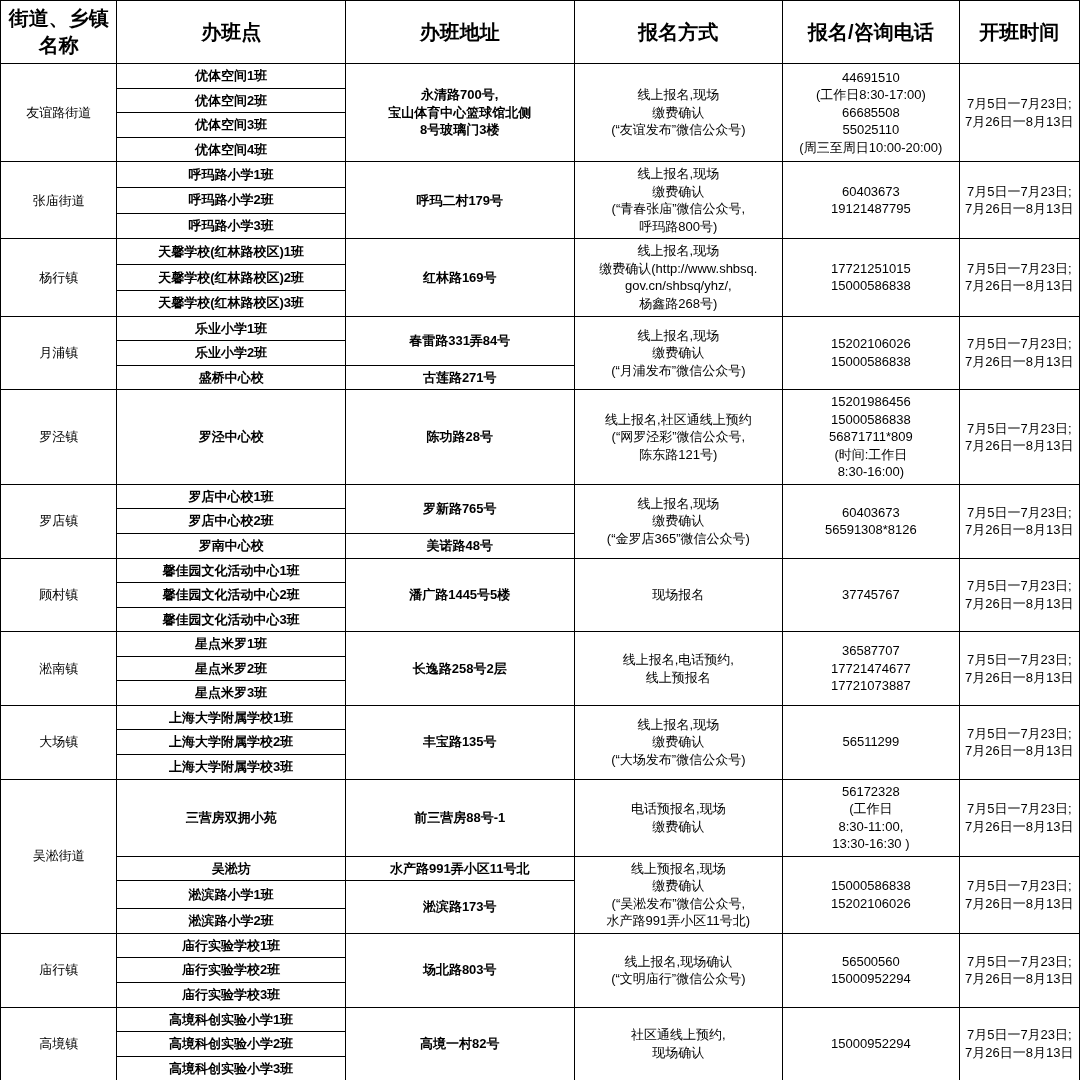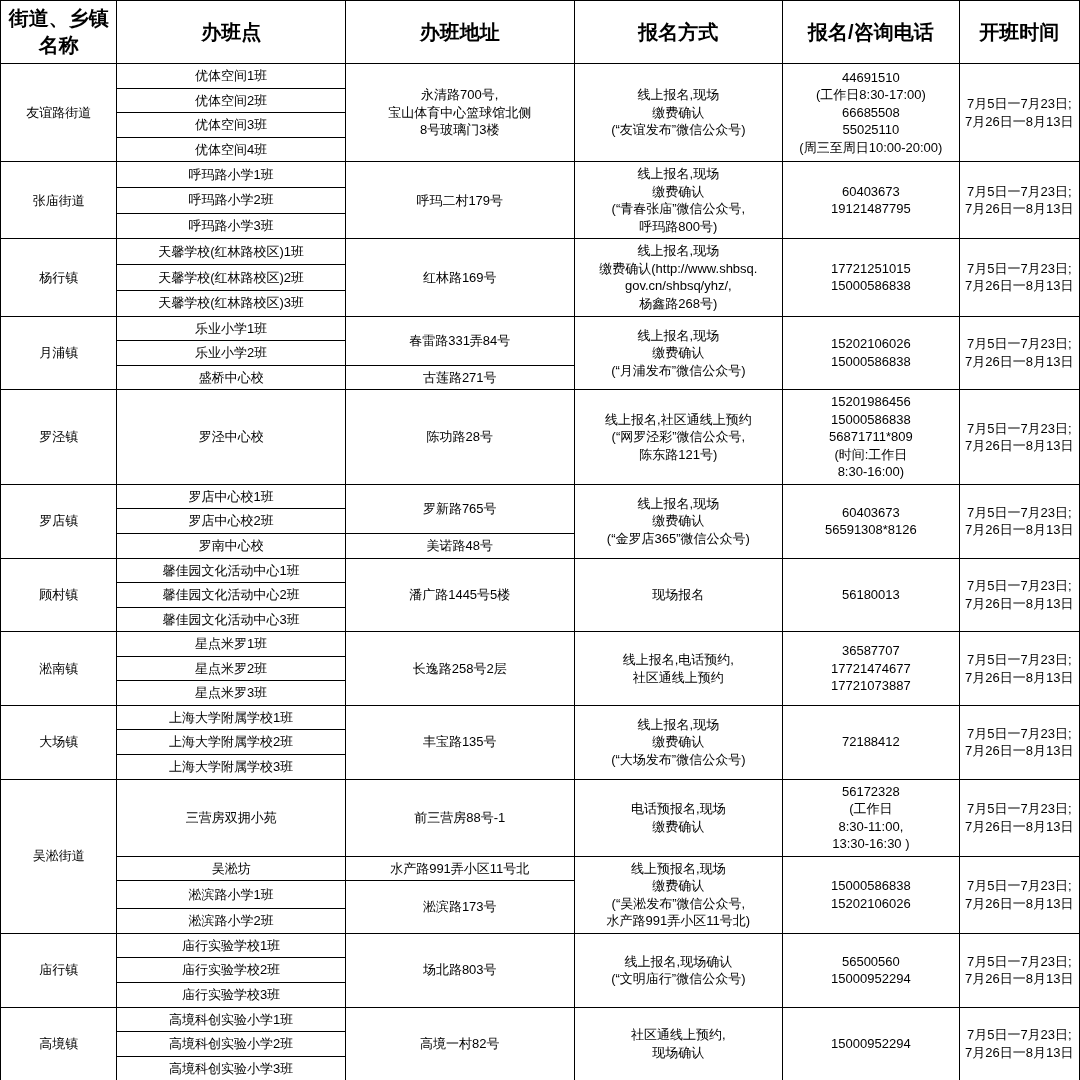--- a/index.html
+++ b/index.html
@@ -29,21 +29,21 @@
     height:28px;
     padding:4px 2px;
   }
   .c0{width:116px;}
   .c1{width:228px;}
   .c2{width:228px;}
   .c3{width:208px;}
   .c4{width:176px;}
   .c5{width:120px;}
   .town{font-size:14px;}
-  .sub{font-size:13px;}
+  .sub{font-size:13px;font-weight:bold;}
   .small{font-size:12.5px;}
   .ln{display:block;}
 </style>
 </head>
 <body>
 
 <table class="sheet">
   <colgroup>
     <col class="c0">
       <col class="c1">
@@ -235,42 +235,42 @@
       <tr>
         <td class="town" rowspan="3">顾村镇</td>
         <td class="sub">馨佳园文化活动中心1班</td>
         <td class="sub" rowspan="3">
           <span class="ln">潘广路1445号5楼</span>
         </td>
         <td class="small" rowspan="3">
           <span class="ln">现场报名</span>
         </td>
         <td class="small" rowspan="3">
-          <span class="ln">56180013</span>
+          <span class="ln">37745767</span>
         </td>
         <td class="small" rowspan="3">
           <span class="ln">7月5日一7月23日;</span>
           <span class="ln">7月26日一8月13日</span>
         </td>
       </tr>
       <tr>
         <td class="sub">馨佳园文化活动中心2班</td>
       </tr>
       <tr>
         <td class="sub">馨佳园文化活动中心3班</td>
       </tr>
       <tr>
         <td class="town" rowspan="3">淞南镇</td>
         <td class="sub">星点米罗1班</td>
         <td class="sub" rowspan="3">
           <span class="ln">长逸路258号2层</span>
         </td>
         <td class="small" rowspan="3">
           <span class="ln">线上报名,电话预约,</span>
-          <span class="ln">社区通线上预约</span>
+          <span class="ln">线上预报名</span>
         </td>
         <td class="small" rowspan="3">
           <span class="ln">36587707</span>
           <span class="ln">17721474677</span>
           <span class="ln">17721073887</span>
         </td>
         <td class="small" rowspan="3">
           <span class="ln">7月5日一7月23日;</span>
           <span class="ln">7月26日一8月13日</span>
         </td>
@@ -286,21 +286,21 @@
         <td class="sub">上海大学附属学校1班</td>
         <td class="sub" rowspan="3">
           <span class="ln">丰宝路135号</span>
         </td>
         <td class="small" rowspan="3">
           <span class="ln">线上报名,现场</span>
           <span class="ln">缴费确认</span>
           <span class="ln">(“大场发布”微信公众号)</span>
         </td>
         <td class="small" rowspan="3">
-          <span class="ln">72188412</span>
+          <span class="ln">56511299</span>
         </td>
         <td class="small" rowspan="3">
           <span class="ln">7月5日一7月23日;</span>
           <span class="ln">7月26日一8月13日</span>
         </td>
       </tr>
       <tr>
         <td class="sub">上海大学附属学校2班</td>
       </tr>
       <tr>

